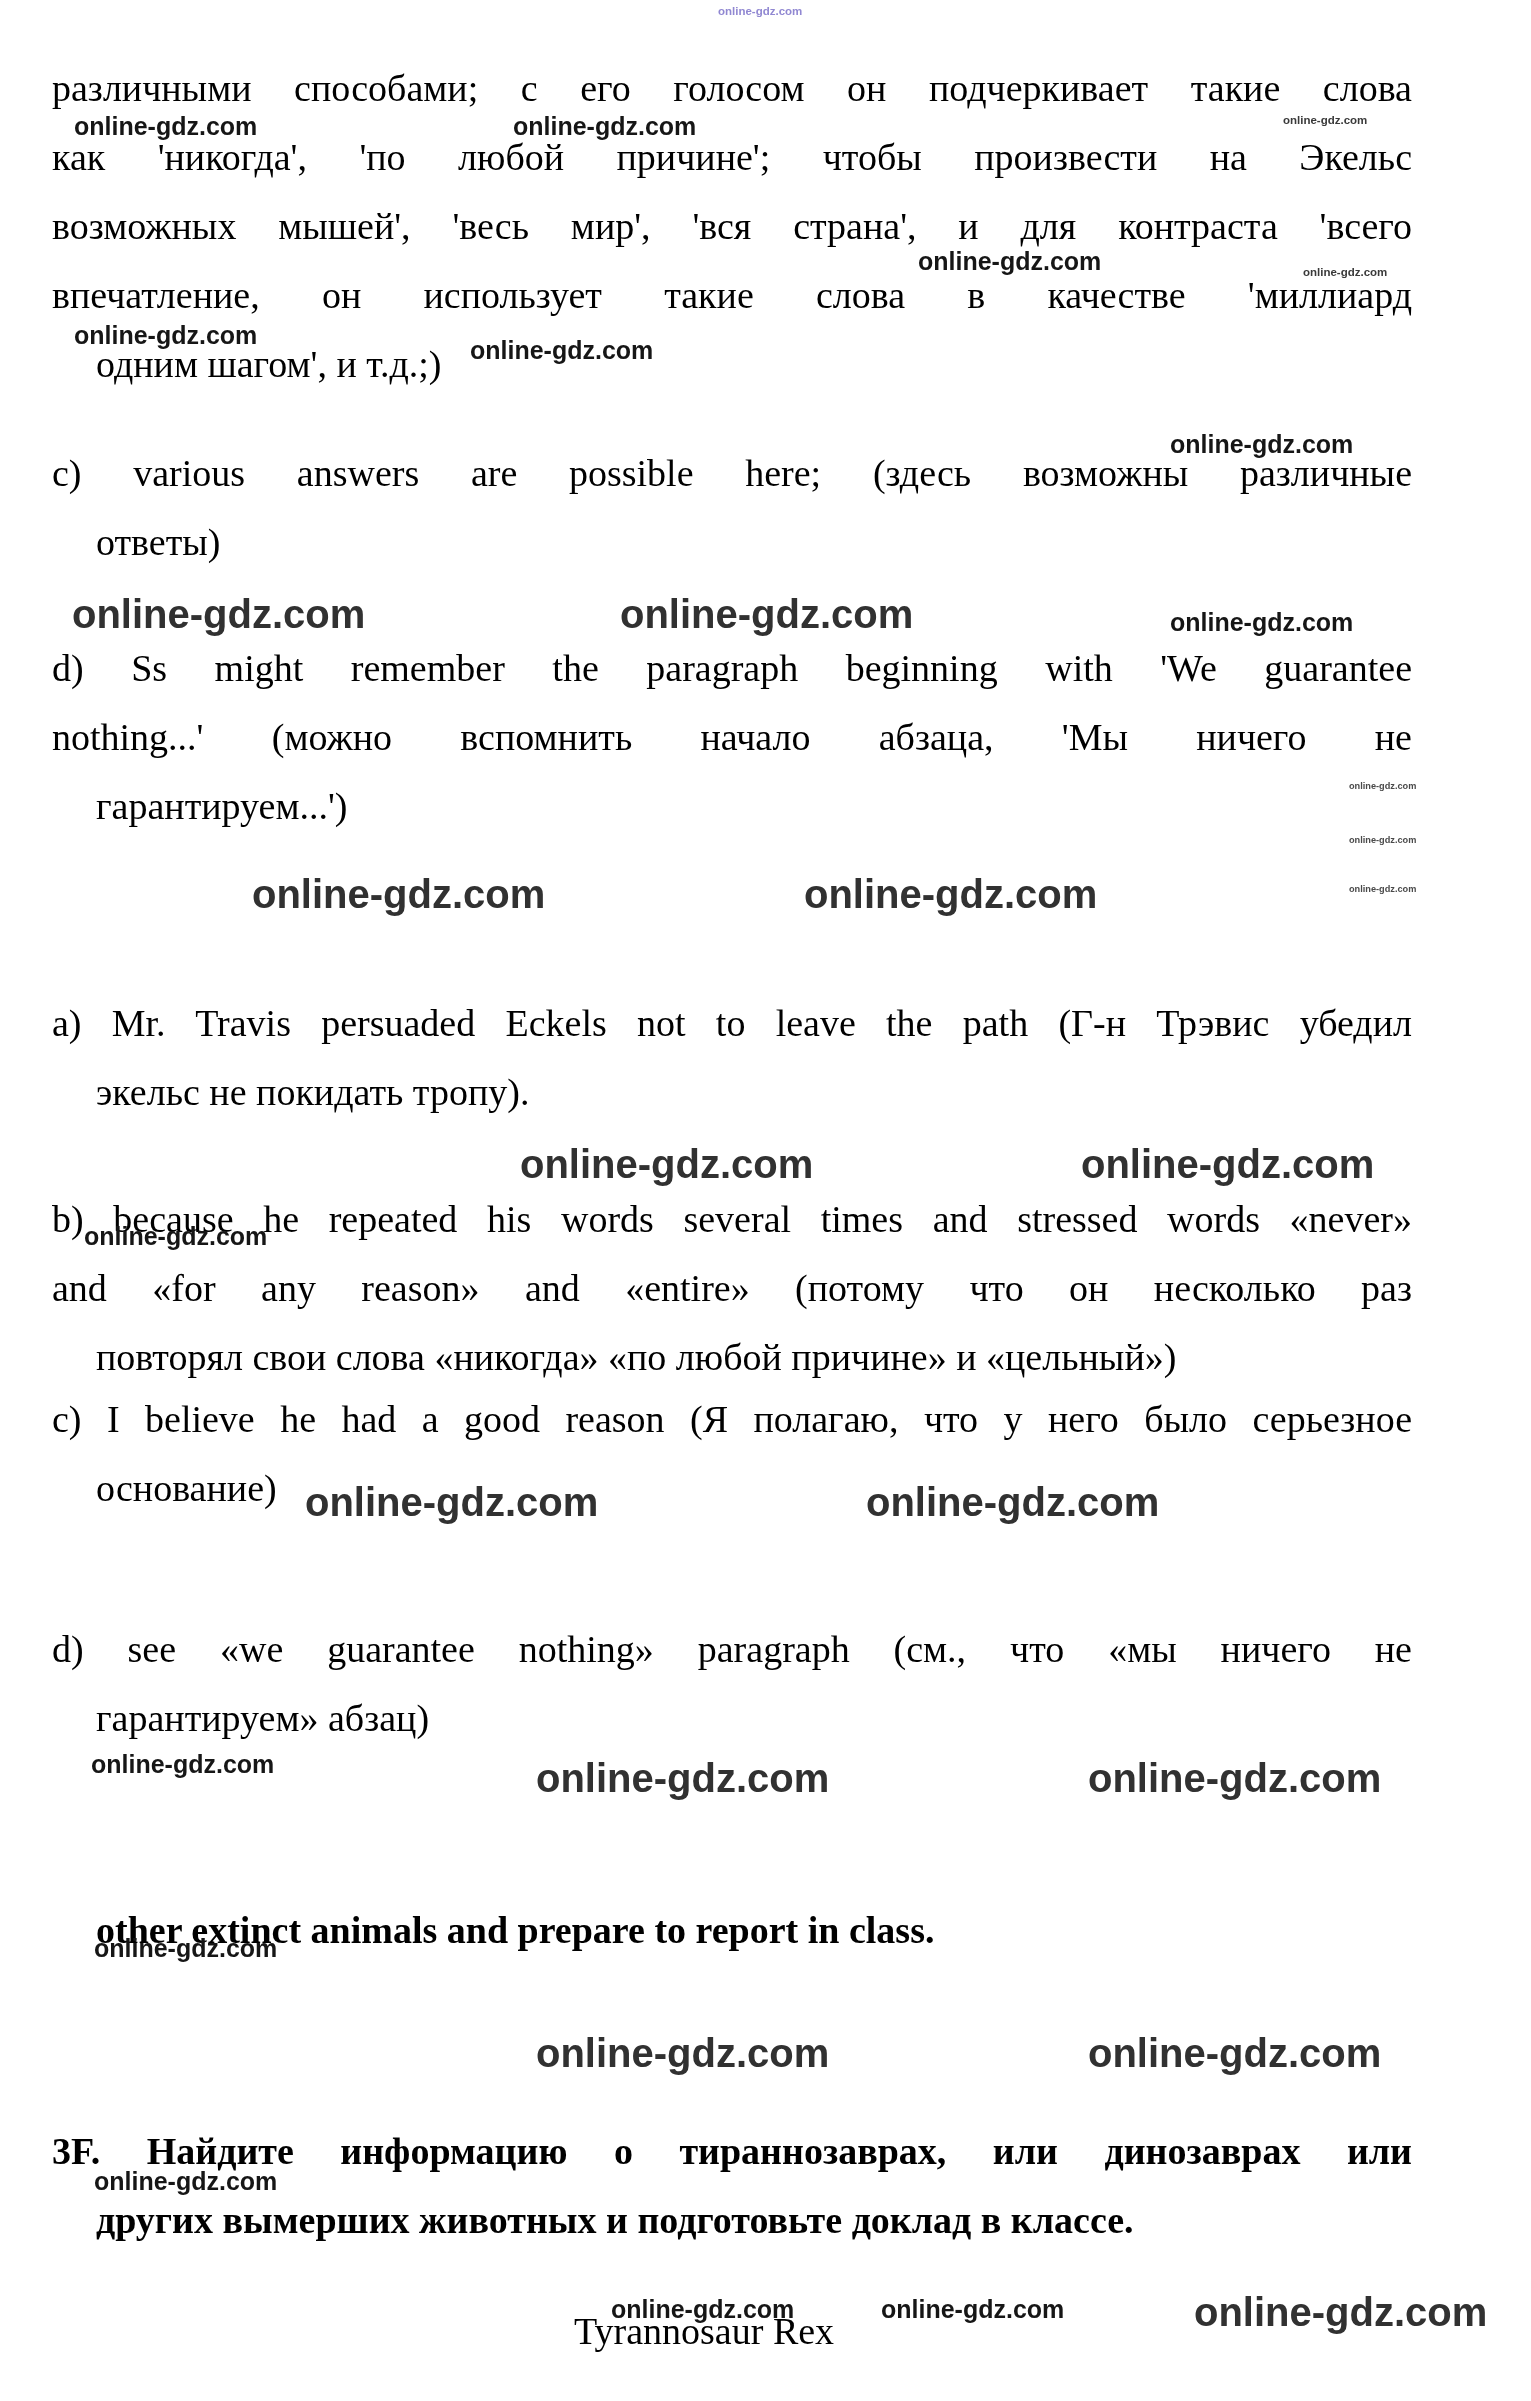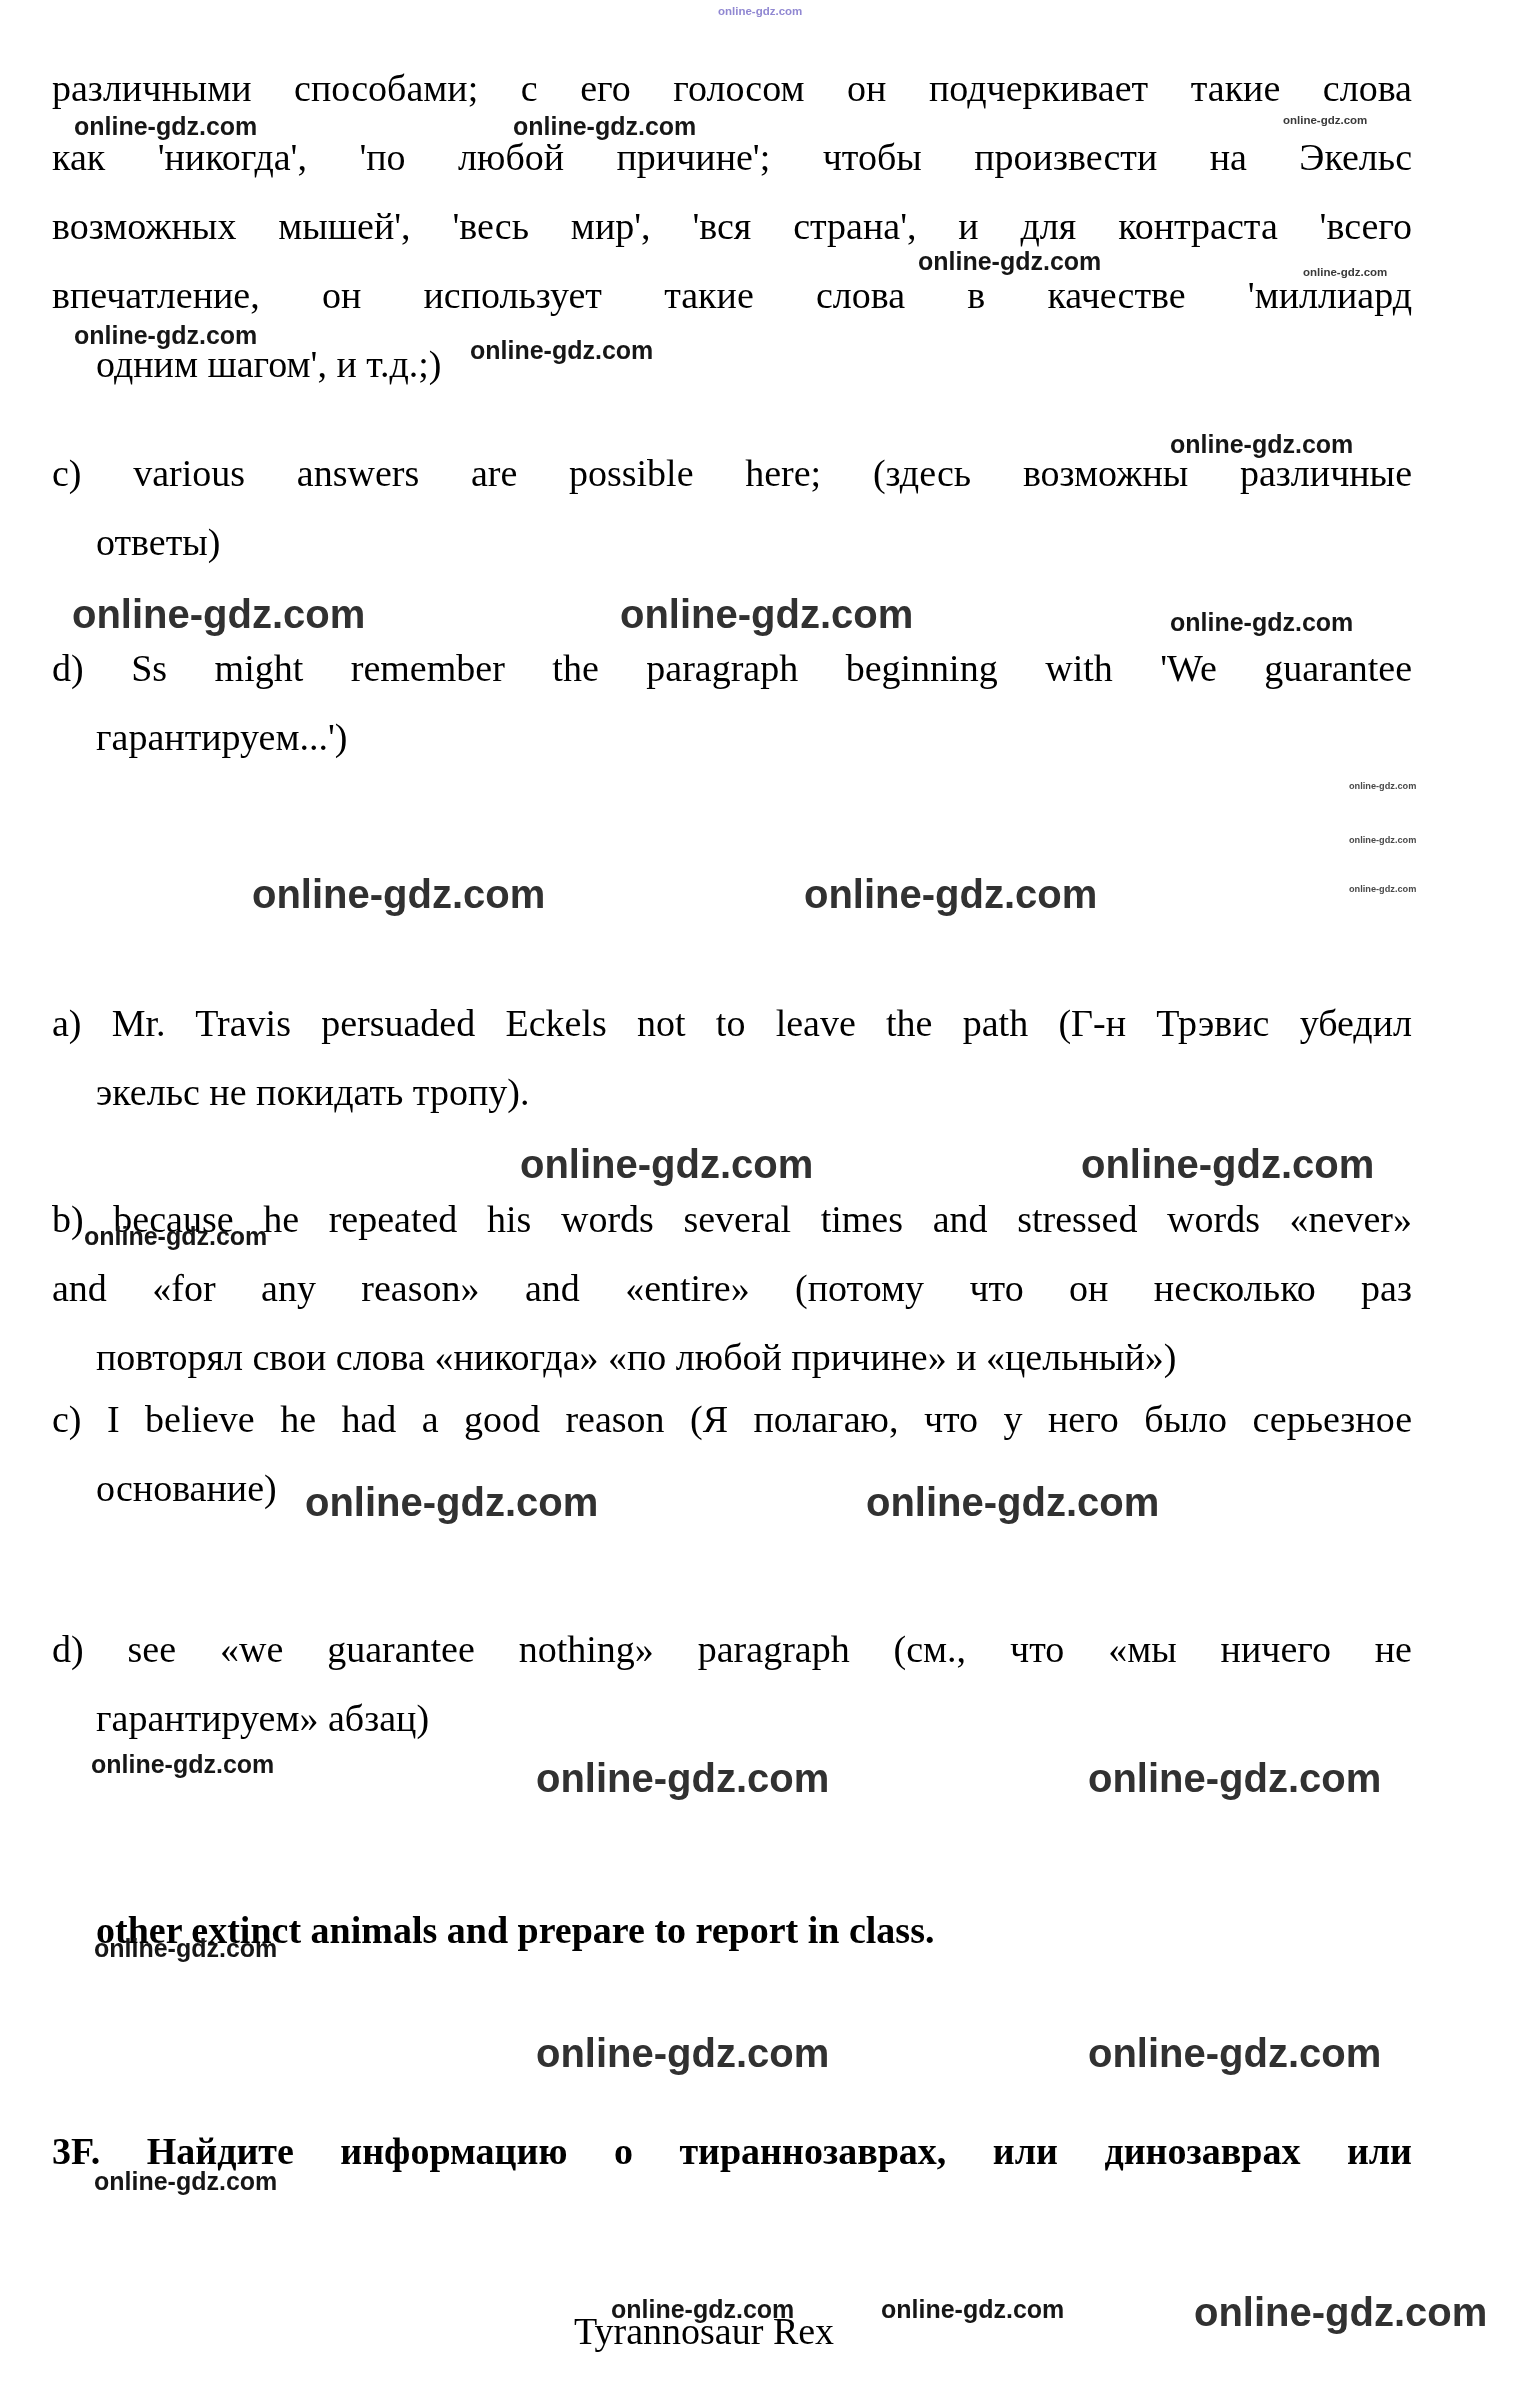--- a/index.html
+++ b/index.html
@@ -57,20 +57,21 @@
     <div class="ll">одним шагом', и т.д.;)</div>
   </div>
 
   <div class="para" style="top:439px">
     <div class="jl">c) various answers are possible here; (здесь возможны различные</div>
     <div class="ll">ответы)</div>
   </div>
 
   <div class="para" style="top:634px">
     <div class="jl">d) Ss might remember the paragraph beginning with 'We guarantee</div>
+    <div class="jl">nothing...' (можно вспомнить начало абзаца, 'Мы ничего не</div>
     <div class="ll">гарантируем...')</div>
   </div>
 
   <div class="para" style="top:989px">
     <div class="jl">a) Mr. Travis persuaded Eckels not to leave the path (Г-н Трэвис убедил</div>
     <div class="ll">экельс не покидать тропу).</div>
   </div>
 
   <div class="para" style="top:1185px">
     <div class="jl">b) because he repeated his words several times and stressed words «never»</div>
@@ -87,20 +88,21 @@
     <div class="jl">d) see «we guarantee nothing» paragraph (см., что «мы ничего не</div>
     <div class="ll">гарантируем» абзац)</div>
   </div>
 
   <div class="para bold" style="top:1896px">
     <div class="ll">other extinct animals and prepare to report in class.</div>
   </div>
 
   <div class="para bold" style="top:2117px">
     <div class="jl">3F. Найдите информацию о тираннозаврах, или динозаврах или</div>
+    <div class="ll">других вымерших животных и подготовьте доклад в классе.</div>
   </div>
 
   <div class="caption">Tyrannosaur Rex</div>
 
   <div>
       <span class="wm wm-top" style="left: 718px; top: 4.6px; color: rgb(145, 136, 210);">online-gdz.com</span>
       <span class="wm wm-sm" style="left: 74px; top: 112px;">online-gdz.com</span>
       <span class="wm wm-sm" style="left: 513px; top: 112px;">online-gdz.com</span>
       <span class="wm wm-xs" style="left: 1283px; top: 114px;">online-gdz.com</span>
       <span class="wm wm-sm" style="left: 918px; top: 247px;">online-gdz.com</span>

